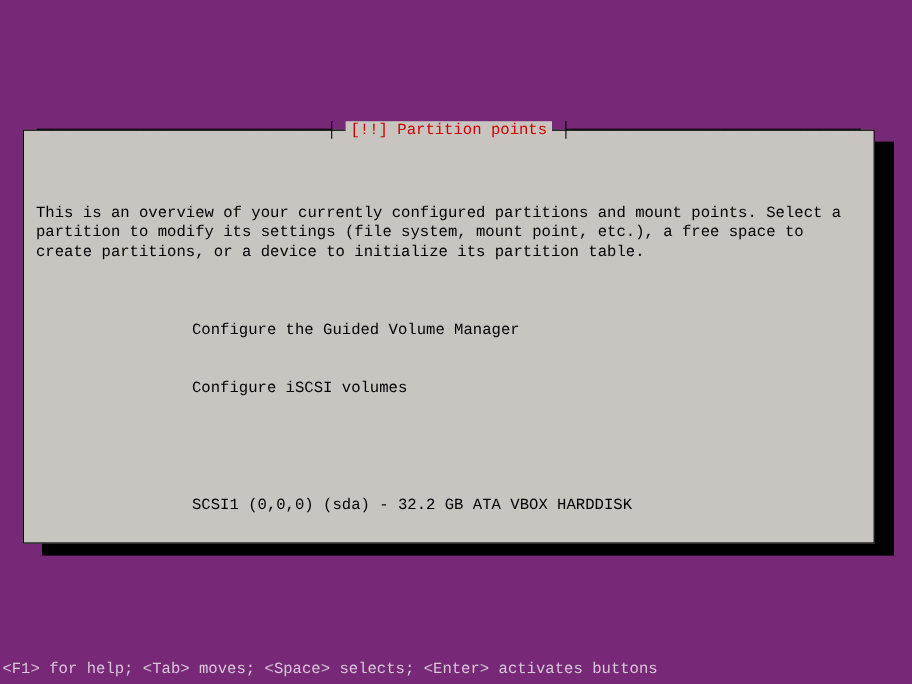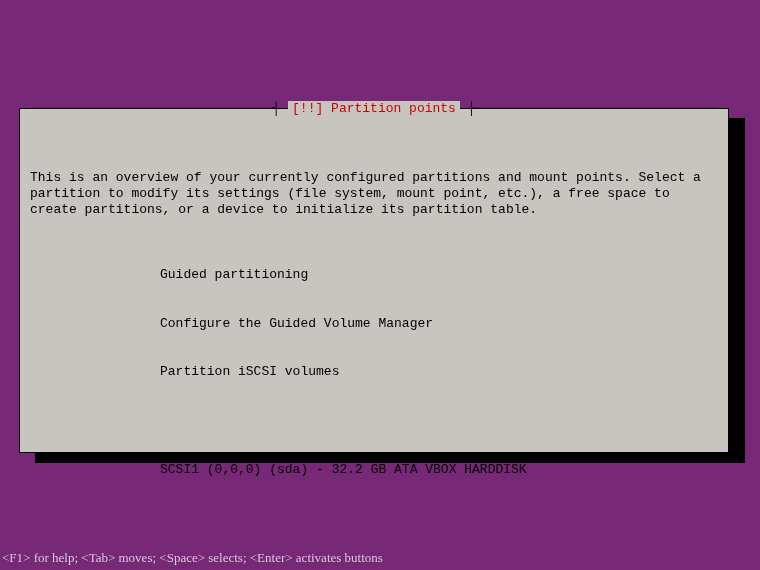--- a/index.html
+++ b/index.html
@@ -67,38 +67,37 @@
       padding-left: 130px;
     }
     .spacer {
       height: 16px;
     }
     .footer {
       position: absolute;
       bottom: 4px;
       left: 2px;
       color: #d8c8d8;
-      font-family: Liberation Serif, serif;
+      font-family: Liberation Mono, monospace;
       font-size: 13px;
     }
   </style>
 </head>
 <body>
 
 <div class="dialog-shadow"></div>
 
 <div class="dialog">
   <div class="title-container">
     <span class="title-rule">───────────────────────────────┤ </span><span class="title-text"><span>[!!]</span> <span>Partition points</span></span><span class="title-rule"> ├───────────────────────────────</span>
   </div>
   <div class="content">
     <div class="intro">This is an overview of your currently configured partitions and mount points. Select a partition to modify its settings (file system, mount point, etc.), a free space to create partitions, or a device to initialize its partition table.</div>
-    <div class="menu-item">Guided partitioning</div>
     <div class="menu-item">Configure the Guided Volume Manager</div>
-    <div class="menu-item">Partition iSCSI volumes</div>
+    <div class="menu-item">Configure iSCSI volumes</div>
     <div class="spacer"></div>
     <div class="disk-line">SCSI1 (0,0,0) (sda) - 32.2 GB ATA VBOX HARDDISK</div>
     
     
     
     
     
     
     
     

